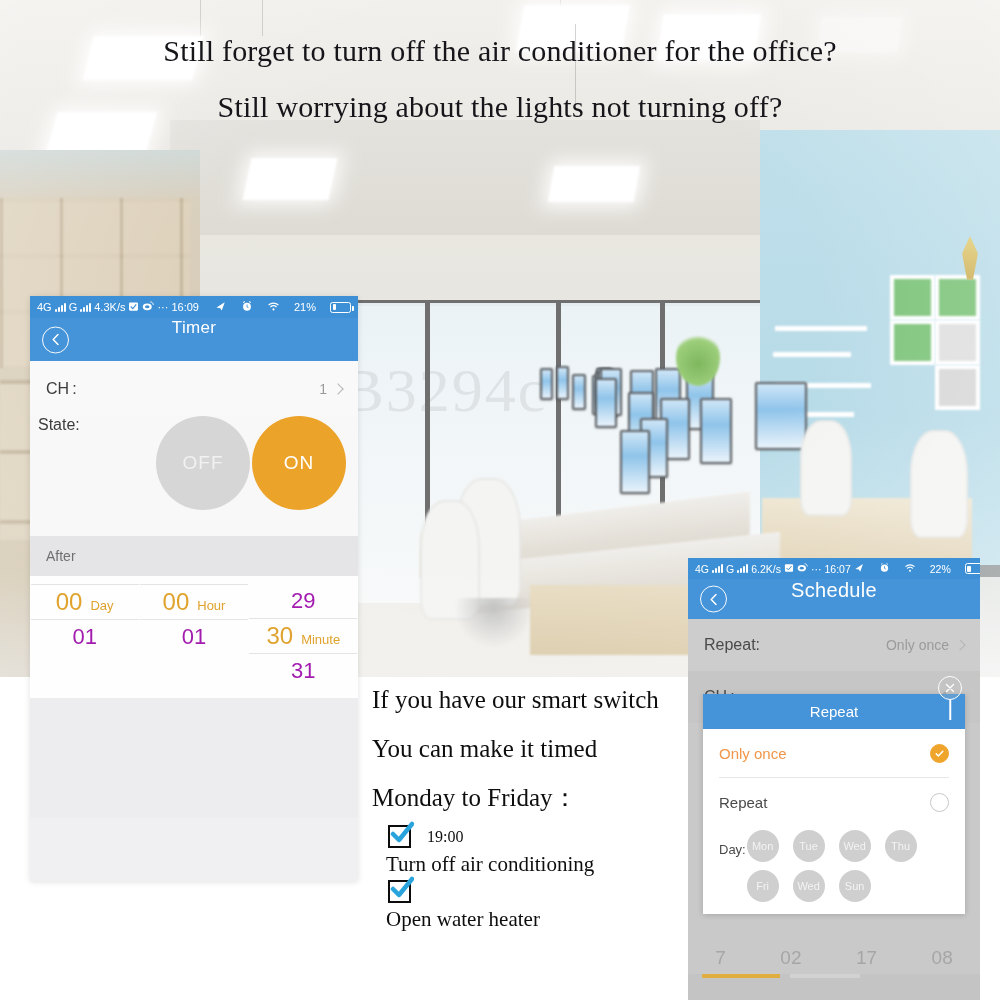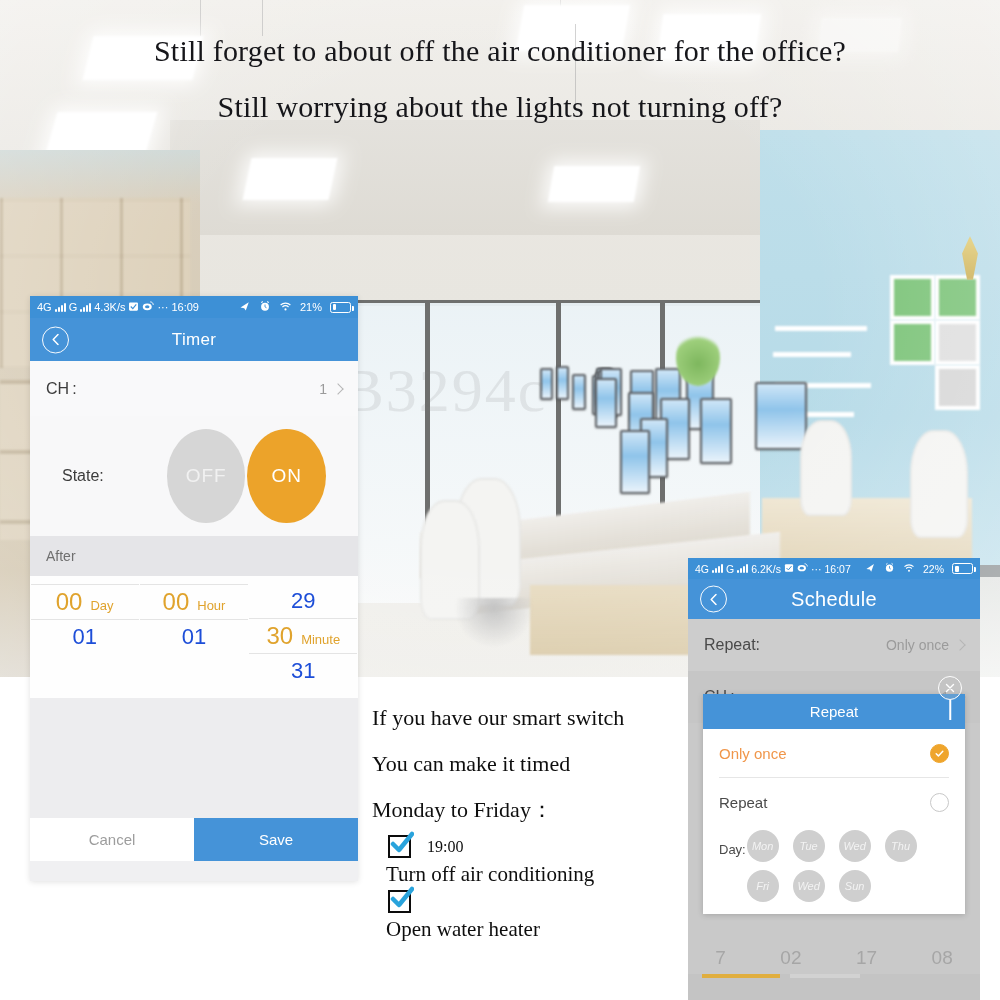--- a/index.html
+++ b/index.html
@@ -110,76 +110,76 @@
   
   #phone1 {
     position:absolute; left:30px; top:296px; width:328px; height:585px;
     background:#f0f0f2; overflow:hidden;
     box-shadow:0 1px 6px rgba(0,0,0,.12);
   }
   .statusbar {
     height:22px; background:#3d90d6; color:#ffffff;
     display:flex; align-items:center; padding:0 7px; font-size:11px; gap:3px;
   }
-  .statusbar .sb-right { margin-left:auto; display:flex; align-items:center; gap:8px;text-align:right; }
+  .statusbar .sb-right { margin-left:auto; display:flex; align-items:center; gap:14px;text-align:right; }
   .bars { display:inline-flex; align-items:flex-end; gap:1px; height:9px; }
   .bars b { display:block; width:2px; background:#ffffff; border-radius:1px; }
   .bars b:nth-child(1){height:3px} .bars b:nth-child(2){height:5px}
   .bars b:nth-child(3){height:7px} .bars b:nth-child(4){height:9px}
   .battshell {
     width:21px; height:11px; border:1.3px solid #ffffff; border-radius:2.5px;
     position:relative; display:inline-block;
   }
   .battshell:after {
     content:""; position:absolute; right:-3.5px; top:3px; width:2px; height:5px;
     background:#ffffff; border-radius:0 1px 1px 0;
   }
   .battshell i { position:absolute; left:1.5px; top:1.5px; bottom:1.5px; width:21%; background:#fff; border-radius:1px; }
 
   .navbar {
     height:43px; background:#4593d8; color:#ffffff;
-    display:flex; align-items:center; justify-content:center; position:relative;
+    display:flex; justify-content:center; position:relative;
   }
   .navbar .title { font-size:17px; font-weight:400; letter-spacing:.3px; }
   .backbtn {
     position:absolute; left:12px; top:50%; transform:translateY(-50%);
     width:27px; height:27px; border:1.6px solid rgba(255,255,255,.95); border-radius:50%;
     display:flex; align-items:center; justify-content:center;
   }
   .backbtn svg { width:12px; height:12px; }
 
   .row {
     height:55px; display:flex; align-items:center; padding:0 16px;
     background:rgba(255,255,255,.62); color:#3c3c3c; font-size:16px;
   }
   .row .right { margin-left:auto; display:flex; align-items:center; gap:7px; color:#9b9b9b; font-size:14px; }
   .chev { width:8px; height:8px; border-right:1.4px solid #b6b6b6; border-bottom:1.4px solid #b6b6b6; transform:rotate(-45deg); }
 
   .state-row {
-    height:120px; display:flex; align-items:center; padding:0 32px; gap:0;
+    height:120px; display:flex; align-items:flex-start; padding:0 8px; gap:0;
     background:rgba(255,255,255,.55);
   }
   .state-row .lbl { font-size:16px; color:#3c3c3c; width:80px; }
   .circbtn {
     width:94px; height:94px; border-radius:50%; display:flex;
     align-items:center; justify-content:center; font-size:19px; letter-spacing:1px;
   }
   .circbtn.on  { background:#eca32a; color:#ffffff; margin-left:2px; }
   .circbtn.off { background:#d6d6d6; color:#f1f1f1; margin-left:38px; }
 
   .after-row {
     height:40px; display:flex; align-items:center; padding:0 16px;
     font-size:14px; color:#6f6f6f; background:rgba(226,226,228,.75);
   }
   .picker {
     background:rgba(255,255,255,.88); padding:8px 0 10px 0;
     display:flex; justify-content:space-around;
   }
   .pcol { width:33%; text-align:center; position:relative; }
-  .pcol .above, .pcol .below { font-size:22px; color:#1d4ed8; line-height:34px; font-weight:300; }
+  .pcol .above, .pcol .below { font-size:22px; color:#a21caf; line-height:34px; font-weight:300; }
   .pcol .mid {
     display:flex; align-items:baseline; justify-content:center; gap:8px;
     border-top:1px solid #e4e4e4; border-bottom:1px solid #e4e4e4; padding:3px 0;
   }
   .pcol .mid .num { font-size:24px; color:#e0a32d; font-weight:400; }
   .pcol .mid .unit { font-size:13px; color:#e0a32d; }
   .filler { height:120px; background:rgba(236,236,239,.85); }
 
   .btnbar { display:flex; height:43px; }
   .btnbar .cancel { flex:1; background:#ffffff; color:#9d9d9d; font-size:15px;
@@ -214,21 +214,21 @@
   .dlg .divider { height:1px; background:#e6e6e6; margin:0 16px; }
   .radio { margin-left:auto; width:19px; height:19px; border-radius:50%;
     border:1.4px solid #c8c8c8; background:#ffffff; }
   .radio.checked {
     background:#efa52c; border-color:#efa52c;
     display:flex; align-items:center; justify-content:center;
   }
   .radio.checked svg { width:11px; height:11px; }
   .dayrow { display:flex; padding:4px 16px 0 16px; align-items:flex-start; }
   .dayrow .dlabel { font-size:13px; color:#4a4a4a; padding-top:12px; width:42px; }
-  .daygrid { display:flex; flex-wrap:wrap; gap:8px 14px; padding-bottom:12px;font-style:italic; }
+  .daygrid { display:flex; flex-wrap:wrap; gap:8px 14px; padding-bottom:12px; }
   .daychip {
     width:32px; height:32px; border-radius:50%; background:#cfcfcf; color:#f3f3f3;
     font-size:11px; display:flex; align-items:center; justify-content:center;
   }
   .closebtn {
     position:absolute; right:18px; top:118px; width:24px; height:24px;
     border-radius:50%; border:1.6px solid #ffffff; background:rgba(190,190,190,.25);
     display:flex; align-items:center; justify-content:center; z-index:5;
   }
   .closebtn svg { width:12px; height:12px; }
@@ -246,21 +246,21 @@
     background:#c4c4c4; display:flex;
   }
   #phone2 .botbar .b1 { width:78px; height:4px; background:#e0ae3f; margin:0 0 0 14px; align-self:flex-start; }
   #phone2 .botbar .b2 { width:70px; height:4px; background:#d2d2d2; margin-left:10px; align-self:flex-start; }
 
   
   #copy {
     position:absolute; left:372px; top:686px; width:310px;
     font-family:"Liberation Serif", serif; color:#0e0e0e;
   }
-  #copy .l { font-size:22px; line-height:1.08; margin-bottom:22px;margin-top:20px; }
+  #copy .l { font-size:25px; line-height:1.08; margin-bottom:22px; }
   #copy .l.tight { margin-bottom:14px; }
   #copy .cbline { display:flex; align-items:center; gap:16px; margin:0 0 4px 16px; }
   .checkbox {
     width:23px; height:23px; border:2.4px solid #0c0c0c; background:#ffffff;
     position:relative; flex:0 0 auto;
   }
   .checkbox svg { position:absolute; left:-2px; top:-7px; width:26px; height:26px; }
   #copy .time { font-size:16px; }
   #copy .cap { font-size:21px; margin:0 0 4px 14px; line-height:1.15; }
 
@@ -387,21 +387,21 @@
   <div class="blur" style="position:absolute;left:455px;top:598px;width:78px;height:50px;background:radial-gradient(circle at 50% 20%,#bfbfbf,rgba(191,191,191,0) 70%)"></div>
 
   <div class="vignette"></div>
 
   <div id="watermark">cn15177B3294c</div>
 </div>
 
 <div id="whitepane"></div>
 
 <div id="headline">
-  <p>Still forget to about off the air conditioner for the office?</p>
+  <p>Still forget to turn off the air conditioner for the office?</p>
   <p>Still worrying about the lights not turning off?</p>
 </div>
 
 <div id="phone1">
 
   <div class="statusbar">
     <span>4G</span>
     <span class="bars">
         <b></b>
         <b></b>
@@ -505,24 +505,20 @@
       <div class="mid">
         <span class="num">30</span>
         <span class="unit">Minute</span>
       </div>
       <div class="below">31</div>
     </div>
   </div>
 
   <div class="filler"></div>
 
-  <div class="btnbar">
-    <div class="cancel">Cancel</div>
-    <div class="save">Save</div>
-  </div>
 </div>
 
 <div id="phone2">
 
   <div class="statusbar">
     <span>4G</span>
     <span class="bars">
         <b></b>
         <b></b>
         <b></b>

